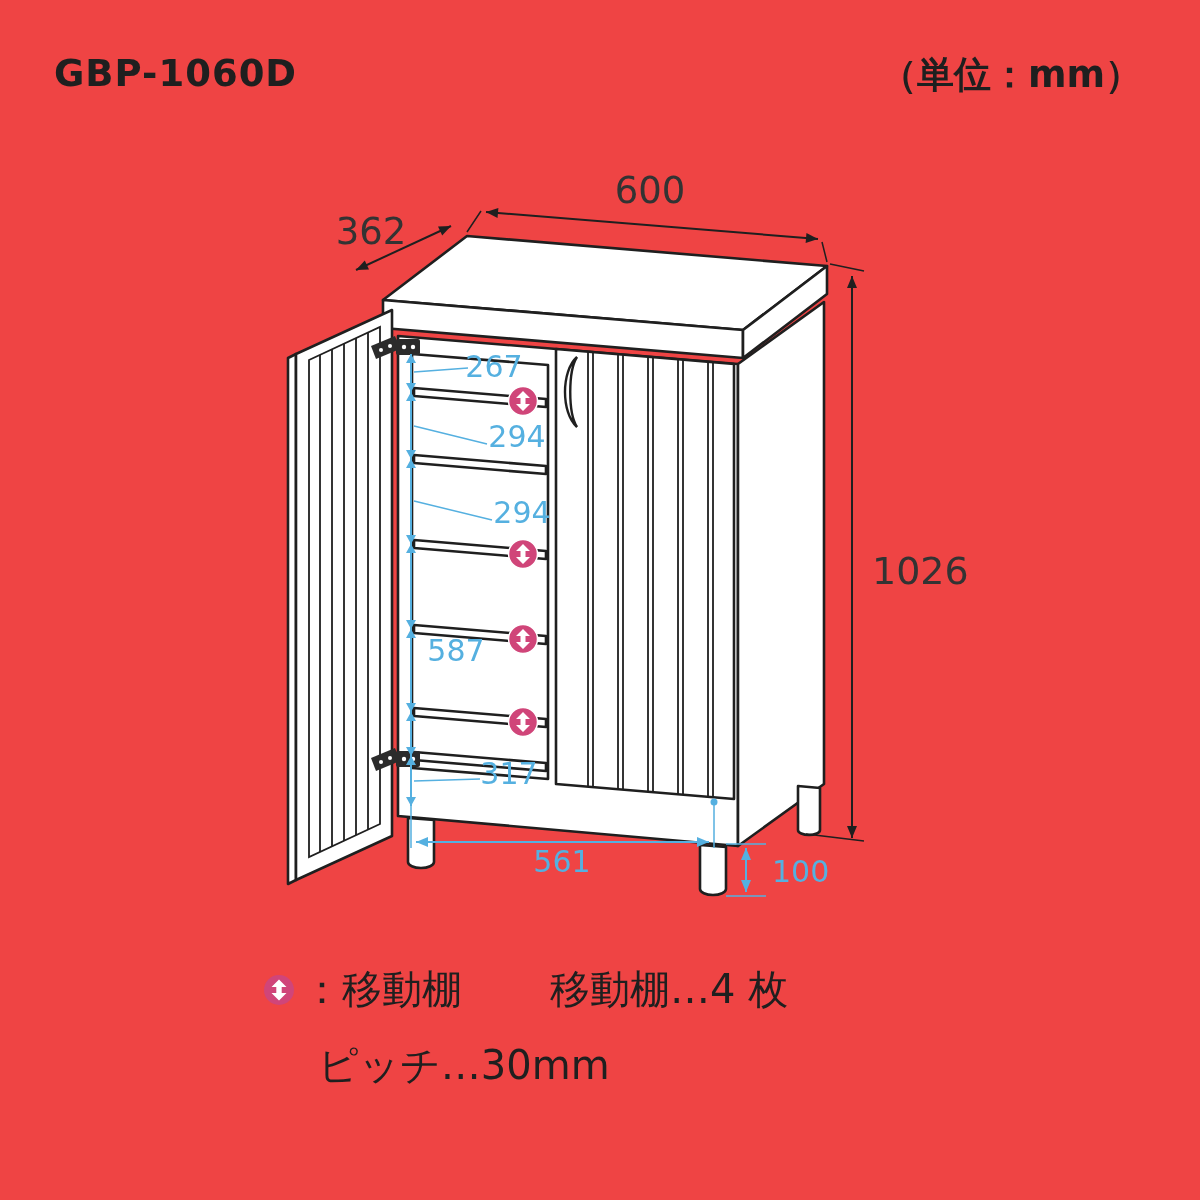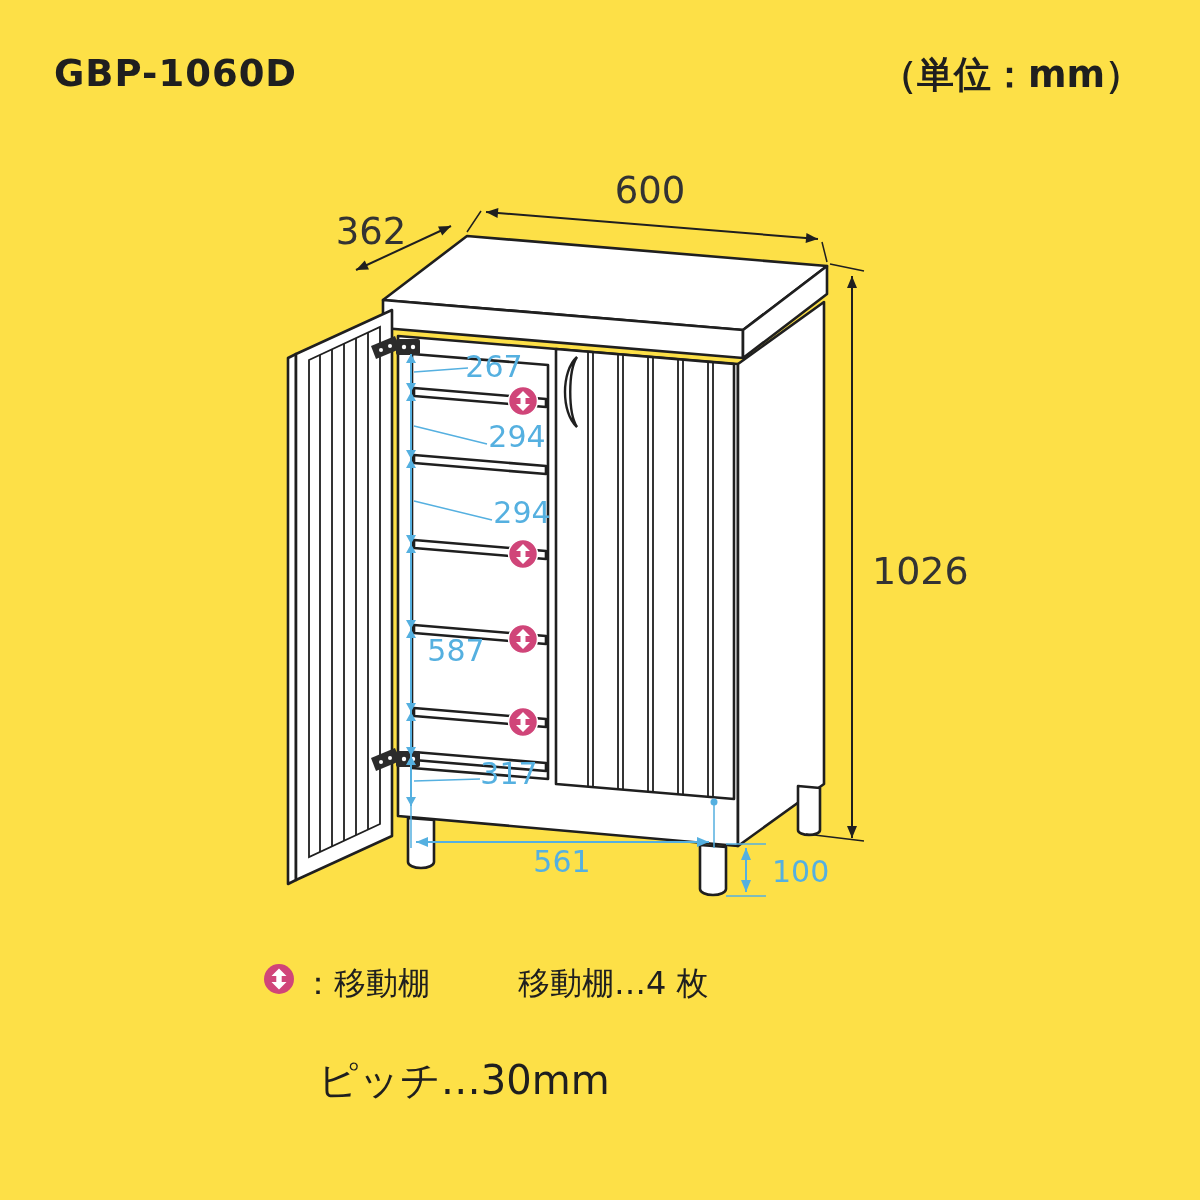--- a/index.html
+++ b/index.html
@@ -1,24 +1,24 @@
 <!DOCTYPE html>
 <html><head>
 <meta charset="utf-8">
 <style>
   html,body{margin:0;padding:0;background:#ffffff;}
-  .page{position:relative;width:1200px;height:1200px;background:#fde047;overflow:hidden;
+  .page{position:relative;width:1200px;height:1200px;background:#ef4444;overflow:hidden;
         font-family:"DejaVu Sans",sans-serif;color:#1f1f1f;}
   .hdr-model{position:absolute;left:54px;top:52px;font-size:37px;font-weight:600;letter-spacing:1px;}
   .hdr-unit{position:absolute;right:58px;top:50px;font-size:37px;font-weight:600;text-align:right;}
   .diagram{position:absolute;left:0;top:0;}
-  .legend-row1{position:absolute;left:262px;top:962px;display:flex;font-size:32px;}
+  .legend-row1{position:absolute;left:262px;top:962px;display:flex;align-items:center;font-size:40px;}
   .legend-row2{position:absolute;left:262px;top:1038px;display:flex;align-items:center;font-size:40px;}
   .legend-gap1{margin-left:88px;}
-  .legend-gap2{margin-left:56px;margin-top:15px;}
+  .legend-gap2{margin-left:56px;}
   .legend-icon{margin-right:6px;}
   
   .dimK{font-family:"DejaVu Sans",sans-serif;font-size:37px;fill:#333;font-weight:500;}
   .dimK2{font-family:"DejaVu Sans",sans-serif;font-size:38px;fill:#333;font-weight:500;}
   .dimB{font-family:"DejaVu Sans",sans-serif;font-size:30px;fill:#55b0e0;font-weight:500;}
   .ln{stroke:#1f1f1f;stroke-width:2.6;fill:#fff;stroke-linejoin:round;}
   .lnThin{stroke:#1f1f1f;stroke-width:1.8;fill:none;}
   .dimLineK{stroke:#1f1f1f;stroke-width:2;fill:none;}
   .dimTickK{stroke:#1f1f1f;stroke-width:1.5;fill:none;}
   .dimLineB{stroke:#55b0e0;stroke-width:2;fill:none;}

